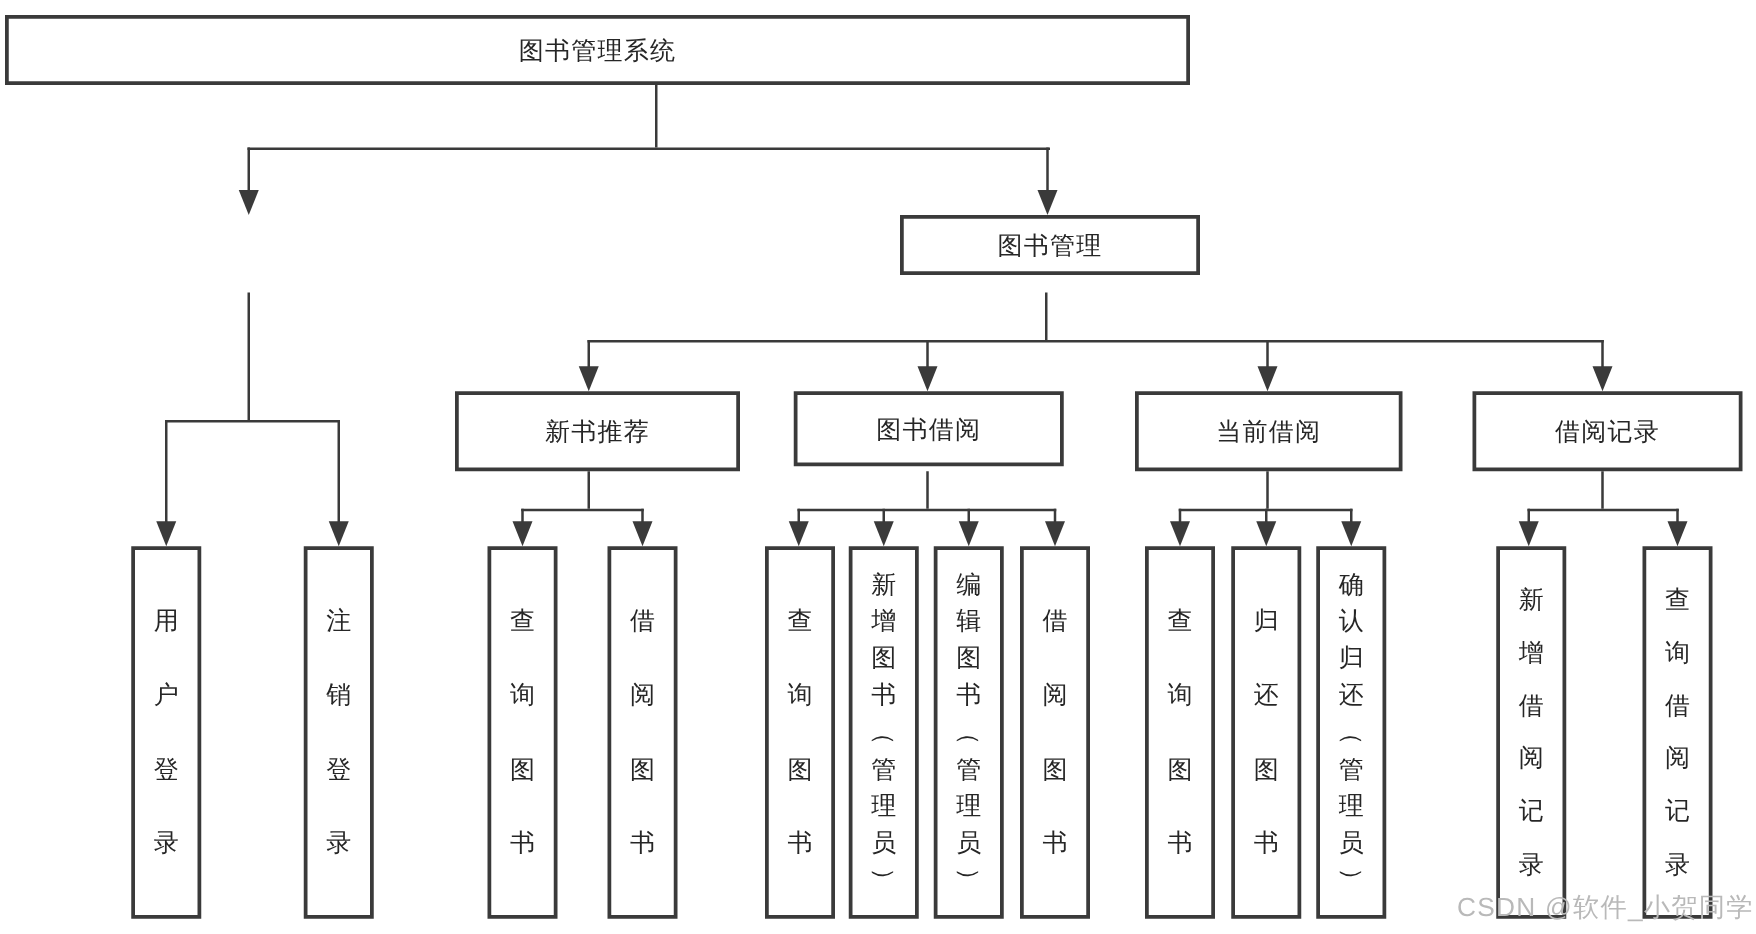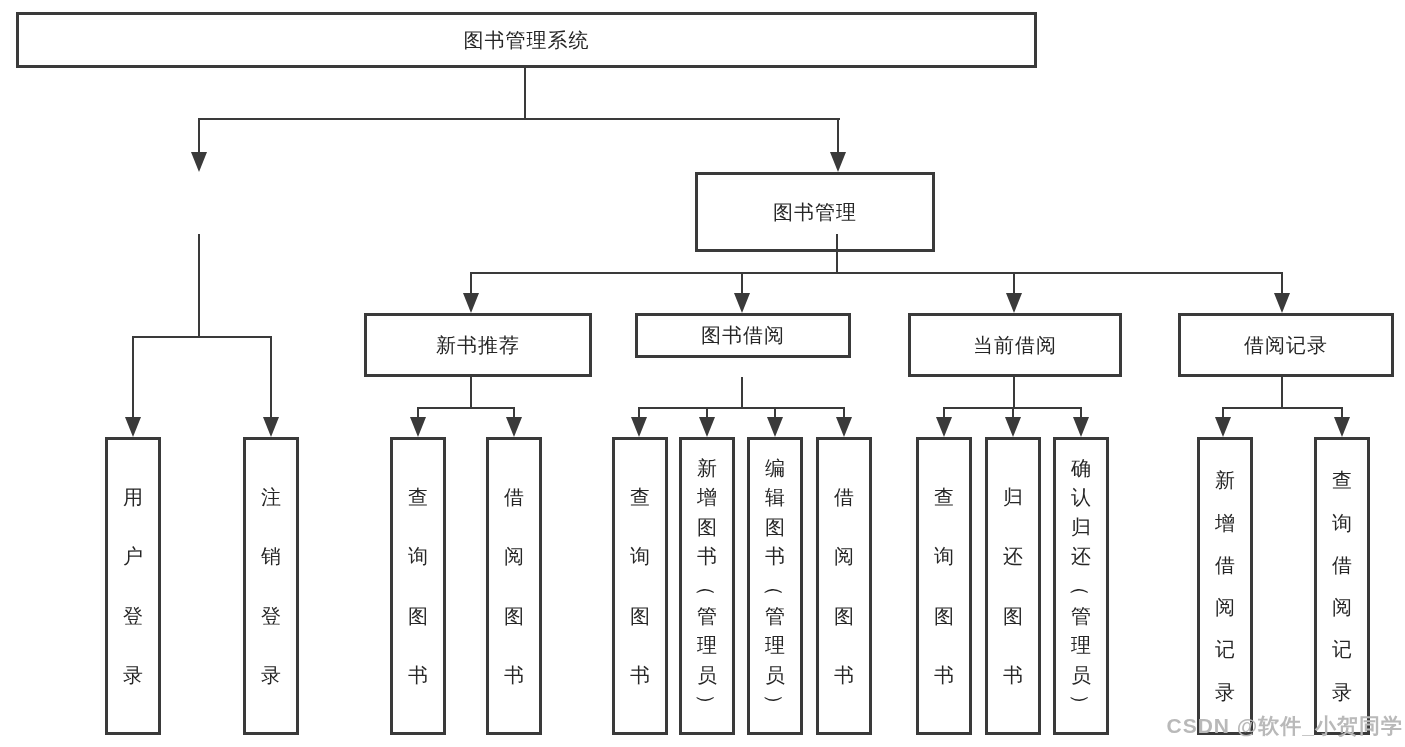--- a/index.html
+++ b/index.html
@@ -26,40 +26,40 @@
   .vchar{display:block;line-height:1;}
   .vchar-rot{transform:rotate(90deg);}
   
   .vl{position:absolute;width:2px;background:var(--line);}
   .hl{position:absolute;height:2px;background:var(--line);}
   .ah{position:absolute;width:0;height:0;
       border-left:8px solid transparent;border-right:8px solid transparent;
       border-top:20px solid var(--line);}
   .watermark{
     position:absolute;right:2px;bottom:7px;font-size:21px;letter-spacing:1px;
-    color:var(--watermark);z-index:5;font-weight:bold;
+    color:var(--watermark);z-index:5;
   }
 </style>
 </head>
 <body>
 
 <div class="canvas">
 
-  <div class="box" style="left:16px;top:12px;width:1021px;height:56px">
+  <div class="box" style="left:4px;top:12px;width:948px;height:56px">
     <span>图书管理系统</span>
   </div>
 
   <div class="vl" style="left:524px;top:68px;height:50px"></div>
   <div class="hl" style="left:198px;top:118px;width:642px"></div>
   <div class="vl" style="left:198px;top:118px;height:38px"></div>
   <div class="ah" style="left:191px;top:152px"></div>
   <div class="vl" style="left:837px;top:118px;height:38px"></div>
   <div class="ah" style="left:830px;top:152px"></div>
 
-  <div class="box" style="left:695px;top:172px;width:240px;height:80px">
+  <div class="box" style="left:720px;top:172px;width:240px;height:48px">
     <span>图书管理</span>
   </div>
 
   <div class="vl" style="left:198px;top:234px;height:102px"></div>
   <div class="hl" style="left:132px;top:336px;width:140px"></div>
   <div class="vl" style="left:132px;top:336px;height:85px"></div>
   <div class="ah" style="left:125px;top:417px"></div>
   <div class="vl" style="left:270px;top:336px;height:85px"></div>
   <div class="ah" style="left:263px;top:417px"></div>
 
@@ -70,21 +70,21 @@
   <div class="vl" style="left:741px;top:272px;height:25px"></div>
   <div class="ah" style="left:734px;top:293px"></div>
   <div class="vl" style="left:1013px;top:272px;height:25px"></div>
   <div class="ah" style="left:1006px;top:293px"></div>
   <div class="vl" style="left:1281px;top:272px;height:25px"></div>
   <div class="ah" style="left:1274px;top:293px"></div>
 
   <div class="box" style="left:364px;top:313px;width:228px;height:64px">
     <span>新书推荐</span>
   </div>
-  <div class="box" style="left:635px;top:313px;width:216px;height:45px">
+  <div class="box" style="left:635px;top:313px;width:216px;height:60px">
     <span>图书借阅</span>
   </div>
   <div class="box" style="left:908px;top:313px;width:214px;height:64px">
     <span>当前借阅</span>
   </div>
   <div class="box" style="left:1178px;top:313px;width:216px;height:64px">
     <span>借阅记录</span>
   </div>
 
   <div class="vl" style="left:470px;top:377px;height:30px"></div>

